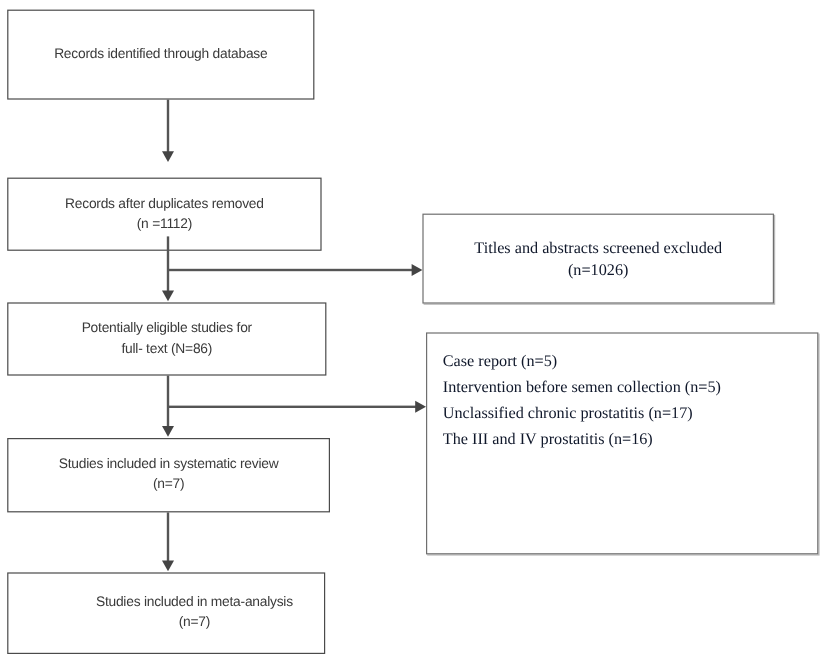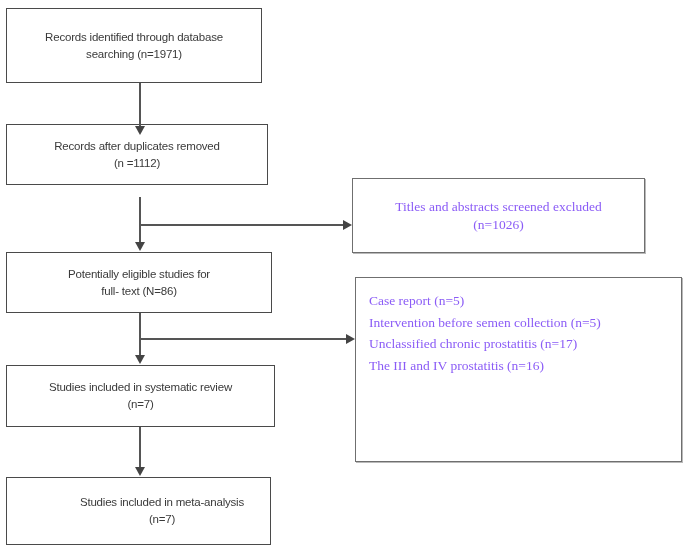--- a/index.html
+++ b/index.html
@@ -43,21 +43,21 @@
     text-align: right;
     letter-spacing: -0.2px;
     white-space: nowrap;
   }
 
   
   .serif-box .line {
     font-family: "Liberation Serif", serif;
     font-size: 13.5px;
     line-height: 18px;
-    color: #8b5cf6;
+    color: #0f172a;
     white-space: nowrap;
   }
   .serif-box.centered {
     align-items: center;
   }
   .serif-box.centered .line {
     text-align: center;
   }
   .serif-box.listed {
     align-items: flex-start;
@@ -98,24 +98,23 @@
     border-left: 9px solid #444444;
   }
 </style>
 </head>
 <body>
 
 <div id="diagram">
 
   <div class="box flow-box" style="left:6px; top:8px; width:256px; height:75px;">
     <div class="line">Records identified through database</div>
-    <div class="line">searching (n=1971)</div>
   </div>
 
-  <div class="box flow-box" style="left:6px; top:124px; width:262px; height:61px;">
+  <div class="box flow-box" style="left:6px; top:148px; width:262px; height:61px;">
     <div class="line">Records after duplicates removed</div>
     <div class="line">(n =1112)</div>
   </div>
 
   <div class="box flow-box" style="left:6px; top:252px; width:266px; height:61px;">
     <div class="line">Potentially eligible studies for</div>
     <div class="line">full- text (N=86)</div>
   </div>
 
   <div class="box flow-box" style="left:6px; top:365px; width:269px; height:62px;">

